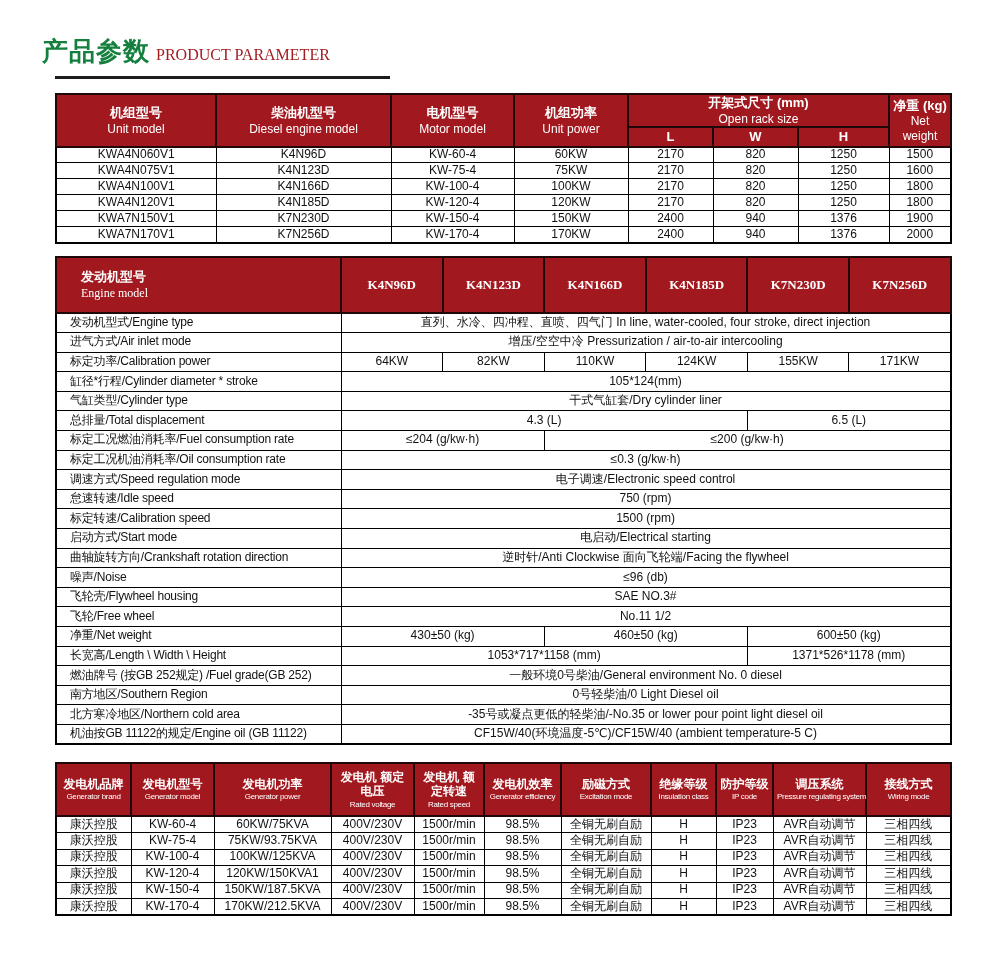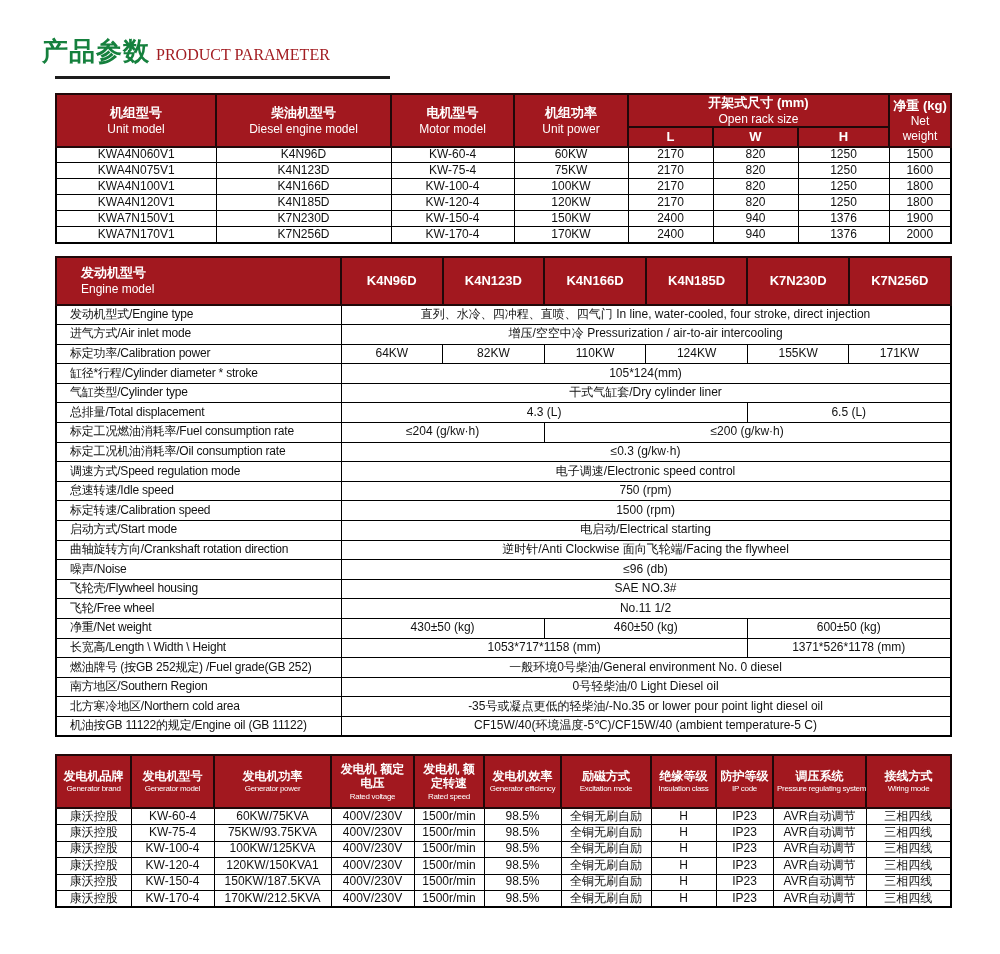--- a/index.html
+++ b/index.html
@@ -28,21 +28,21 @@
   .he{font-size:12px;line-height:1.2;margin-top:1px;}
   td.v{font-size:12px;text-align:center;vertical-align:middle;white-space:nowrap;}
 
   #t1{margin-top:14px;}
   #t1 thead tr.r1 th{height:36px;}
   #t1 thead tr.r2 th{height:18px;}
   #t1 tbody tr{height:16px;}
   #t1 .sub{font-size:13px;font-weight:bold;}
 
   #t2{margin-top:12px;}
-  #t2 thead tr{height:48px;}
+  #t2 thead tr{height:56px;font-family:Liberation Serif, serif;}
   #t2 th.lbl{text-align:left;padding-left:24px;}
   #t2 th.model{font-size:13px;font-weight:bold;}
   #t2 tbody tr{height:19.6px;}
   #t2 td.label{font-size:12px;text-align:left;padding-left:13px;white-space:nowrap;letter-spacing:-0.2px;}
 
   #t3{margin-top:17px;}
   #t3 thead tr{height:53px;}
   #t3 .hz{font-size:12px;}
   #t3 .he{font-size:8px;letter-spacing:-0.3px;white-space:nowrap;}
   #t3 tbody tr{height:16.5px;}

